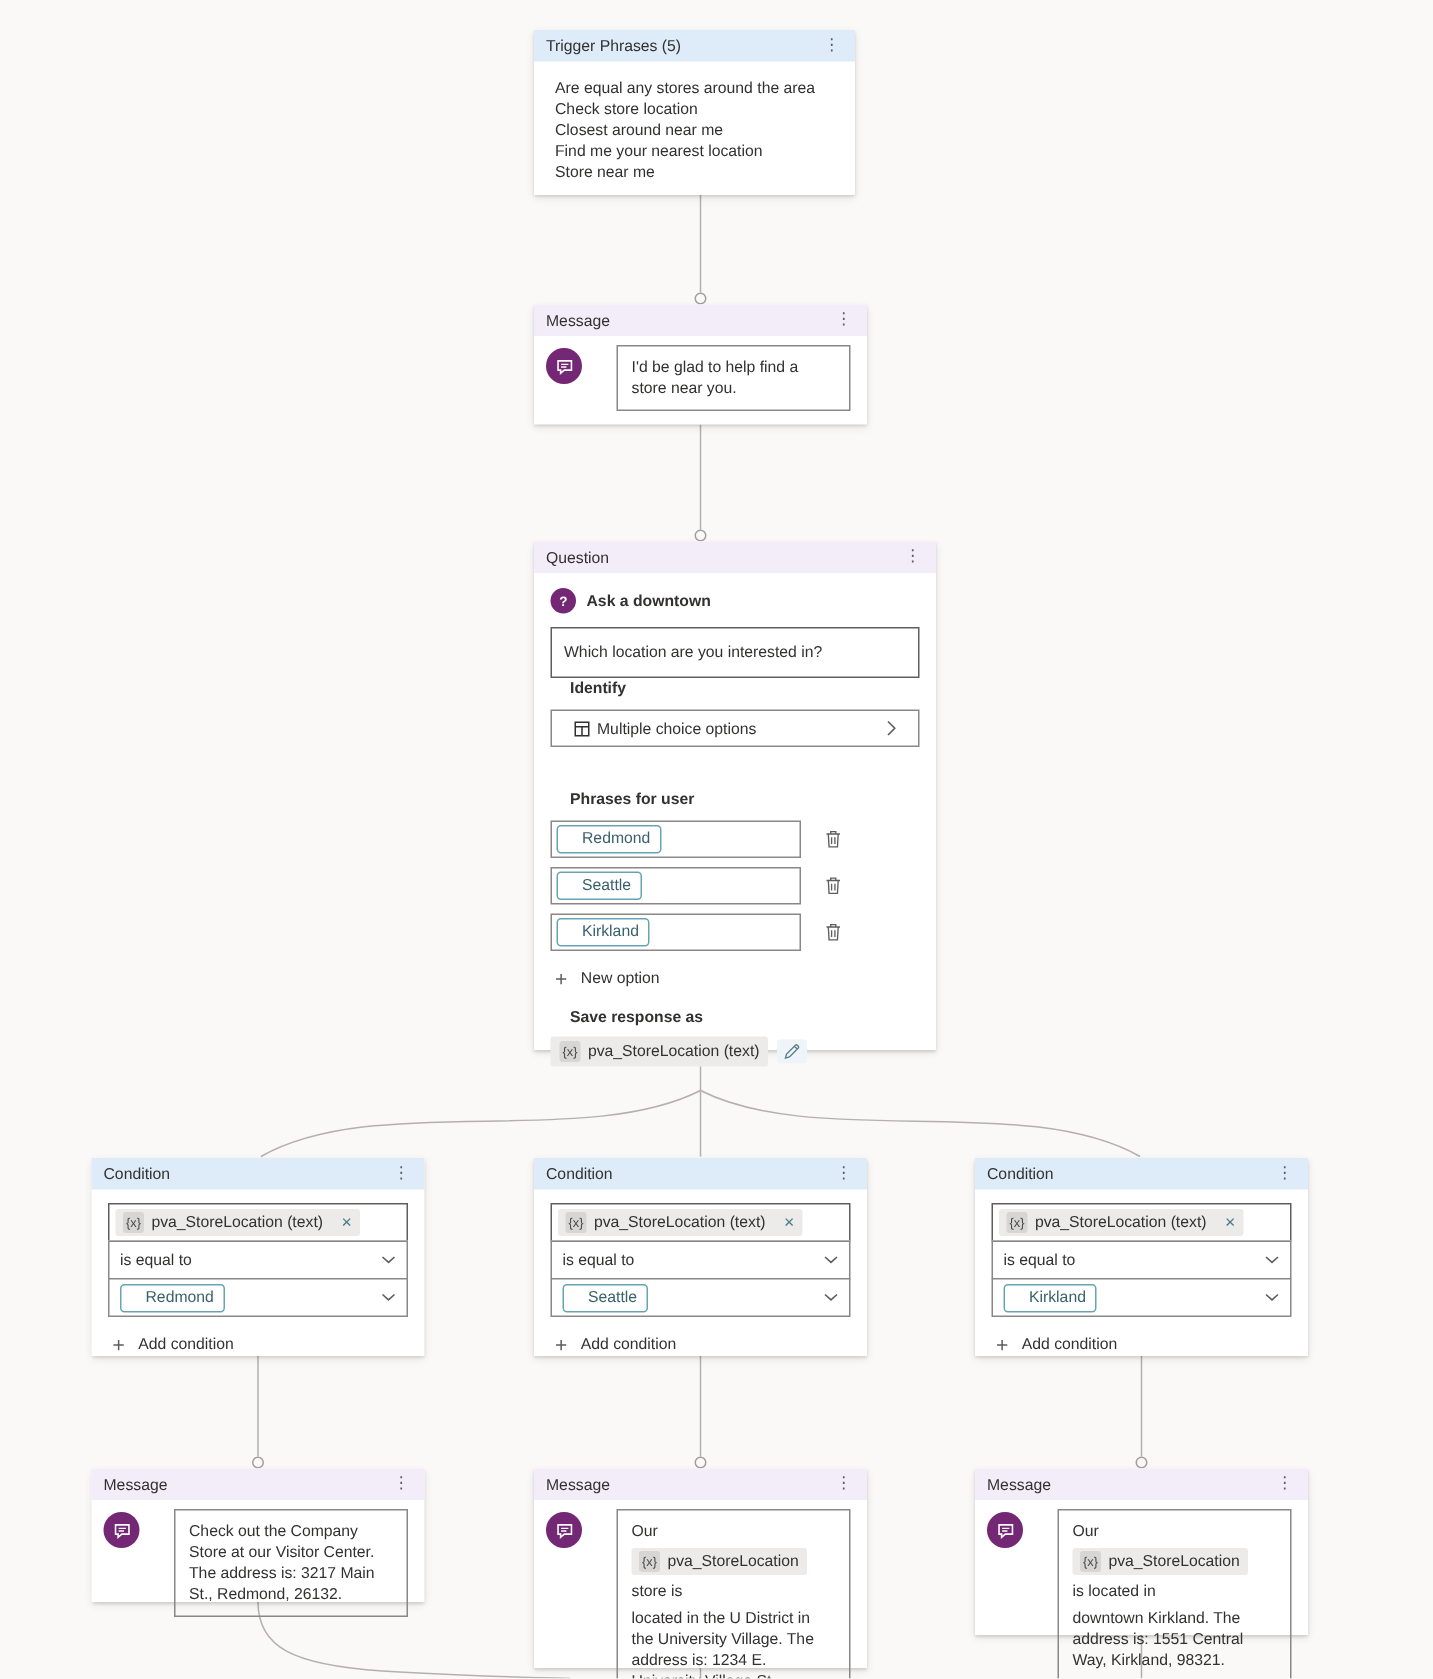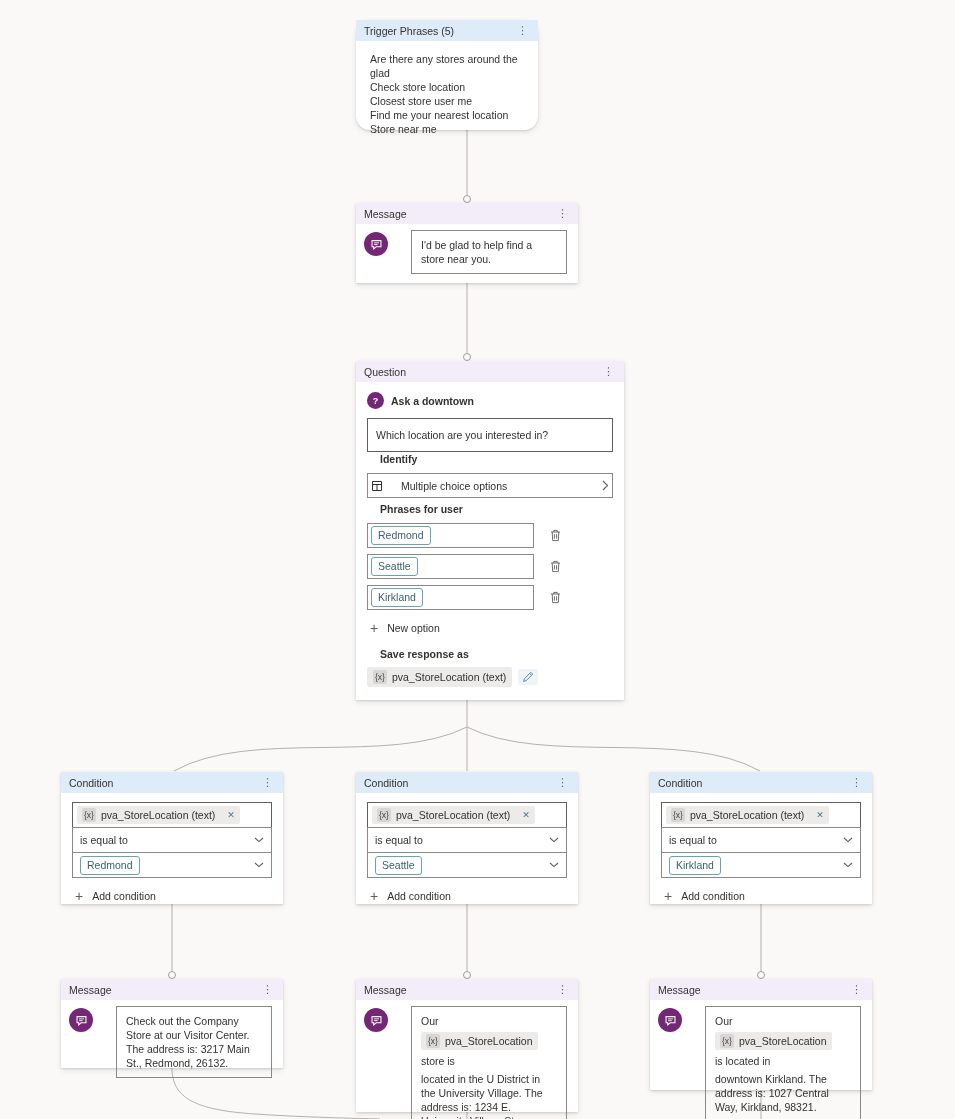--- a/index.html
+++ b/index.html
@@ -25,27 +25,27 @@
   .msg-box{border:1px solid #8a8886;padding:7px 9px;flex:1;line-height:14px;}
   .chip-row{display:flex;align-items:center;gap:4px;margin:4px 0;flex-wrap:wrap;}
 
   .q-body{padding:7px 11px 0 11px;}
   .ask-row{display:flex;align-items:center;gap:7px;margin:3px 0 9px 0;}
   .ask-icon{width:17px;height:17px;border-radius:50%;background:#742774;color:#fff;
     font-size:9px;font-weight:bold;display:flex;align-items:center;justify-content:center;flex:none;}
   .semib{font-weight:bold;}
   .q-box{border:1px solid #605e5c;padding:9px 8px;}
   .lbl{font-weight:bold;margin:0 0 7px 0;padding-left:13px;}
-  .selector{border:1px solid #8a8886;height:23px;display:flex;align-items:center;gap:18px;
-    padding:0 3px;margin-bottom:4px;cursor:pointer;}
+  .selector{border:1px solid #8a8886;height:23px;display:flex;align-items:center;gap:4px;
+    padding:0 14px;margin-bottom:28px;cursor:pointer;}
   .spacer{margin-left:auto;}
   .opt-row{display:flex;align-items:center;margin-bottom:6px;}
   .opt-box{width:162px;height:23px;border:1px solid #8a8886;display:flex;align-items:center;
     padding-left:3px;background:#fff;}
-  .chip{border:1px solid #66a4b2;border-radius:3px;padding:1px 6px 2px 6px;color:#38616d;
+  .chip{border:1px solid #66a4b2;border-radius:3px;padding:1px 6px 2px 16px;color:#38616d;
     background:#fff;white-space:nowrap;text-align:center;}
   .trash-btn{margin-left:16px;cursor:pointer;display:flex;}
   .new-row{display:flex;align-items:center;gap:9px;margin:11px 0 12px 3px;cursor:pointer;}
   .plus{color:#605e5c;font-size:14px;line-height:12px;}
   .var-chip{display:inline-flex;align-items:center;gap:5px;background:#edebe9;
     border-radius:2px;padding:3px 6px;}
   .var-tag{background:#d8d6d4;border-radius:2px;padding:0 2px;font-size:8.5px;color:#484644;}
   .pencil-btn{margin-left:6px;cursor:pointer;display:inline-flex;background:#eef4f8;
     border-radius:2px;padding:2px 4px;}
 
@@ -78,29 +78,29 @@
     </g>
     <g stroke="#a19f9d" stroke-width="1" fill="#faf9f8">
       <circle cx="467" cy="199" r="3.5"></circle>
       <circle cx="467" cy="357" r="3.5"></circle>
       <circle cx="172" cy="975" r="3.5"></circle>
       <circle cx="467" cy="975" r="3.5"></circle>
       <circle cx="761" cy="975" r="3.5"></circle>
     </g>
   </svg>
 
-  <div class="node" style="left:356px;top:20px;width:182px;height:110px;border-radius:14px;">
+  <div class="node" style="left:356px;top:20px;width:214px;height:110px;">
     <div class="hdr hdr-blue">
       <span>Trigger Phrases (5)</span>
       <span class="kebab">⋮</span>
     </div>
     <div class="trigger-body">
-      <p class="phrase">Are there any stores around the glad</p>
+      <p class="phrase">Are equal any stores around the area</p>
       <p class="phrase">Check store location</p>
-      <p class="phrase">Closest store user me</p>
+      <p class="phrase">Closest around near me</p>
       <p class="phrase">Find me your nearest location</p>
       <p class="phrase">Store near me</p>
     </div>
   </div>
 
   <div class="node" style="left:356px;top:203px;width:222px;height:80px;">
     <div class="hdr hdr-lav">
       <span>Message</span>
       <span class="kebab">⋮</span>
     </div>
@@ -362,18 +362,18 @@
       </div>
       <div class="msg-box">
         <div>Our</div>
         <div class="chip-row">
           <span class="var-chip" style="padding:2px 5px;">
             <span class="var-tag">{x}</span>
             <span>pva_StoreLocation</span>
           </span>
           <span>is located in</span>
         </div>
-        <div>downtown Kirkland. The address is: 1027 Central Way, Kirkland, 98321.</div>
+        <div>downtown Kirkland. The address is: 1551 Central Way, Kirkland, 98321.</div>
       </div>
     </div>
   </div>
 
 </div>
 
 </body></html>

